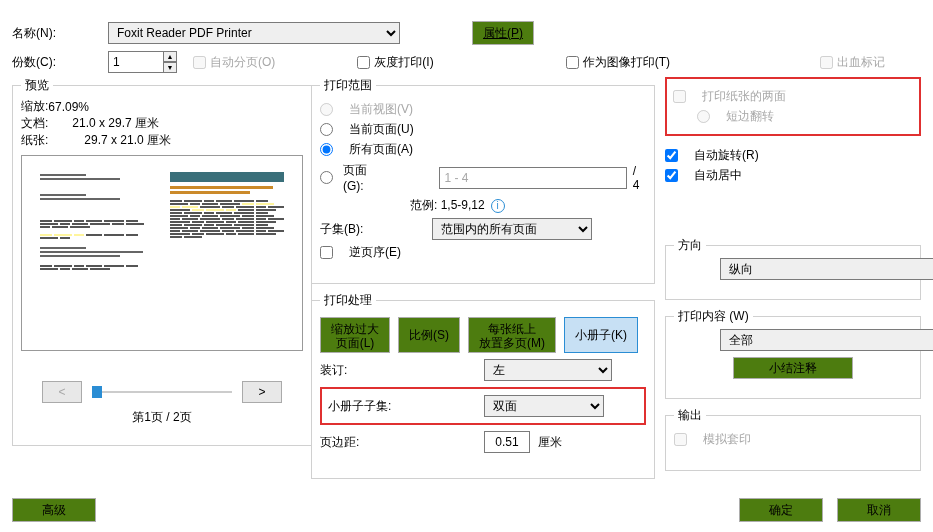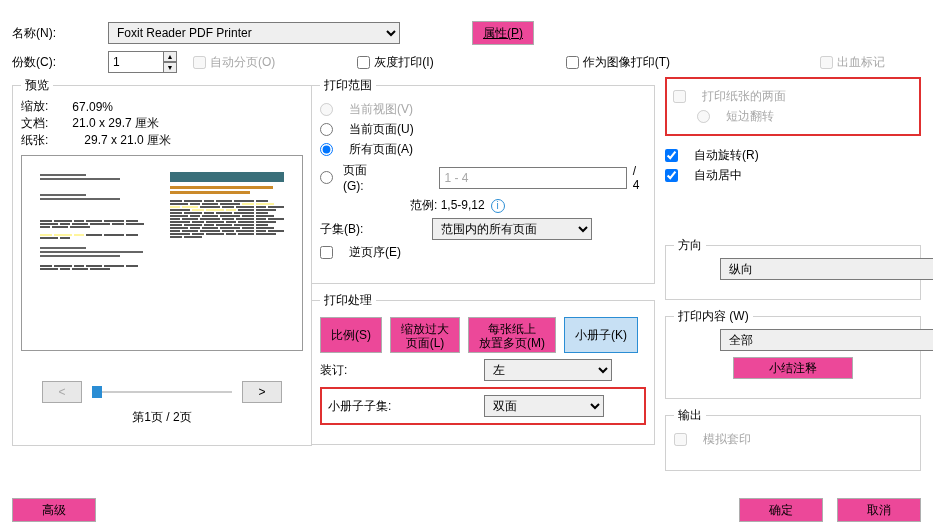--- a/index.html
+++ b/index.html
@@ -2,21 +2,21 @@
 <html><head>
 <meta charset="utf-8">
 <style>
 * { box-sizing: border-box; margin: 0; padding: 0; font-family: "Microsoft YaHei", sans-serif; font-size: 12px; }
 body { background: #fff; width: 933px; height: 532px; position: relative; }
 .row { display: flex; align-items: center; }
 .label { white-space: nowrap; }
 .u { text-decoration: underline; }
 select, input[type=text] { border: 1px solid #7a7a7a; height: 22px; padding: 0 4px; background: #fff; margin-left: 46px; }
 select { background: #efefef; }
-button { background: #ec4899; border: 1px solid #adadad; height: 24px; padding: 0 10px; cursor: pointer; }
+button { background: #4d7c0f; border: 1px solid #adadad; height: 24px; padding: 0 10px; cursor: pointer; }
 button.active { background: #c7e0f4; border-color: #2a8dd4; }
 fieldset { border: 1px solid #d0d0d0; padding: 4px 8px 19px 8px; position: relative; }
 fieldset > legend { padding: 0 4px; }
 input[type=checkbox], input[type=radio] { vertical-align: middle; margin-right: 4px; }
 .disabled { color: #a8a8a8; }
 .top-area { padding: 21px 12px 4px 12px; }
 .top-row1 { display: flex; align-items: center; gap: 6px; margin-bottom: 6px; }
 .top-row2 { display: flex; align-items: center; gap: 6px; }
 .printer-select { width: 292px; }
 .copies { width: 56px; }
@@ -79,21 +79,21 @@
     <span style="flex:1"></span>
     <label class="disabled"><input type="checkbox" disabled="" style=""><span>出血标记</span></label>
     <span style="width:30px"></span>
   </div>
 </div>
 
 <div class="main">
   <div class="left-col">
     <fieldset>
       <legend>预览</legend>
-      <div class="row" style="gap:24px">
+      <div class="row" style="">
           <span>缩放:</span>
           <span>67.09%</span>
         </div>
       <div class="row" style="gap:24px">
           <span>文档:</span>
           <span>21.0 x 29.7 厘米</span>
         </div>
       <div class="row" style="gap:36px">
           <span>纸张:</span>
           <span>29.7 x 21.0 厘米</span>
@@ -287,36 +287,41 @@
       </div>
       <div class="radio-row">
           <input type="checkbox" style="">
           <span>逆页序(E)</span>
         </div>
     </fieldset>
 
     <fieldset>
       <legend>打印处理</legend>
       <div class="tabs-row">
-        <button><span>比例(S)</span></button>
         <button style="white-space:pre-line"><span>缩放过大
 页面(L)</span></button>
+        <button><span>比例(S)</span></button>
         <button style="white-space:pre-line"><span>每张纸上
 放置多页(M)</span></button>
         <button class="active"><span>小册子(K)</span></button>
       </div>
       <div class="field-row">
         <span style="width:110px">装订:</span>
         <select style="width:128px"><option>左</option></select>
       </div>
       <div class="red-box">
         <div class="field-row" style="margin:0">
           <span style="width:102px">小册子子集:</span>
           <select style="width:120px"><option>双面</option></select>
         </div>
+      </div>
+      <div class="field-row">
+        <span style="width:110px">页边距:</span>
+        <input type="text" style="width: 46px; text-align: center;" value="0.51">
+        <span>厘米</span>
       </div>
     </fieldset>
   </div>
 
   <div class="right-col">
     <div class="red-box">
       <div class="radio-row disabled">
           <input type="checkbox" disabled="" style="">
           <span>打印纸张的两面</span>
         </div>

